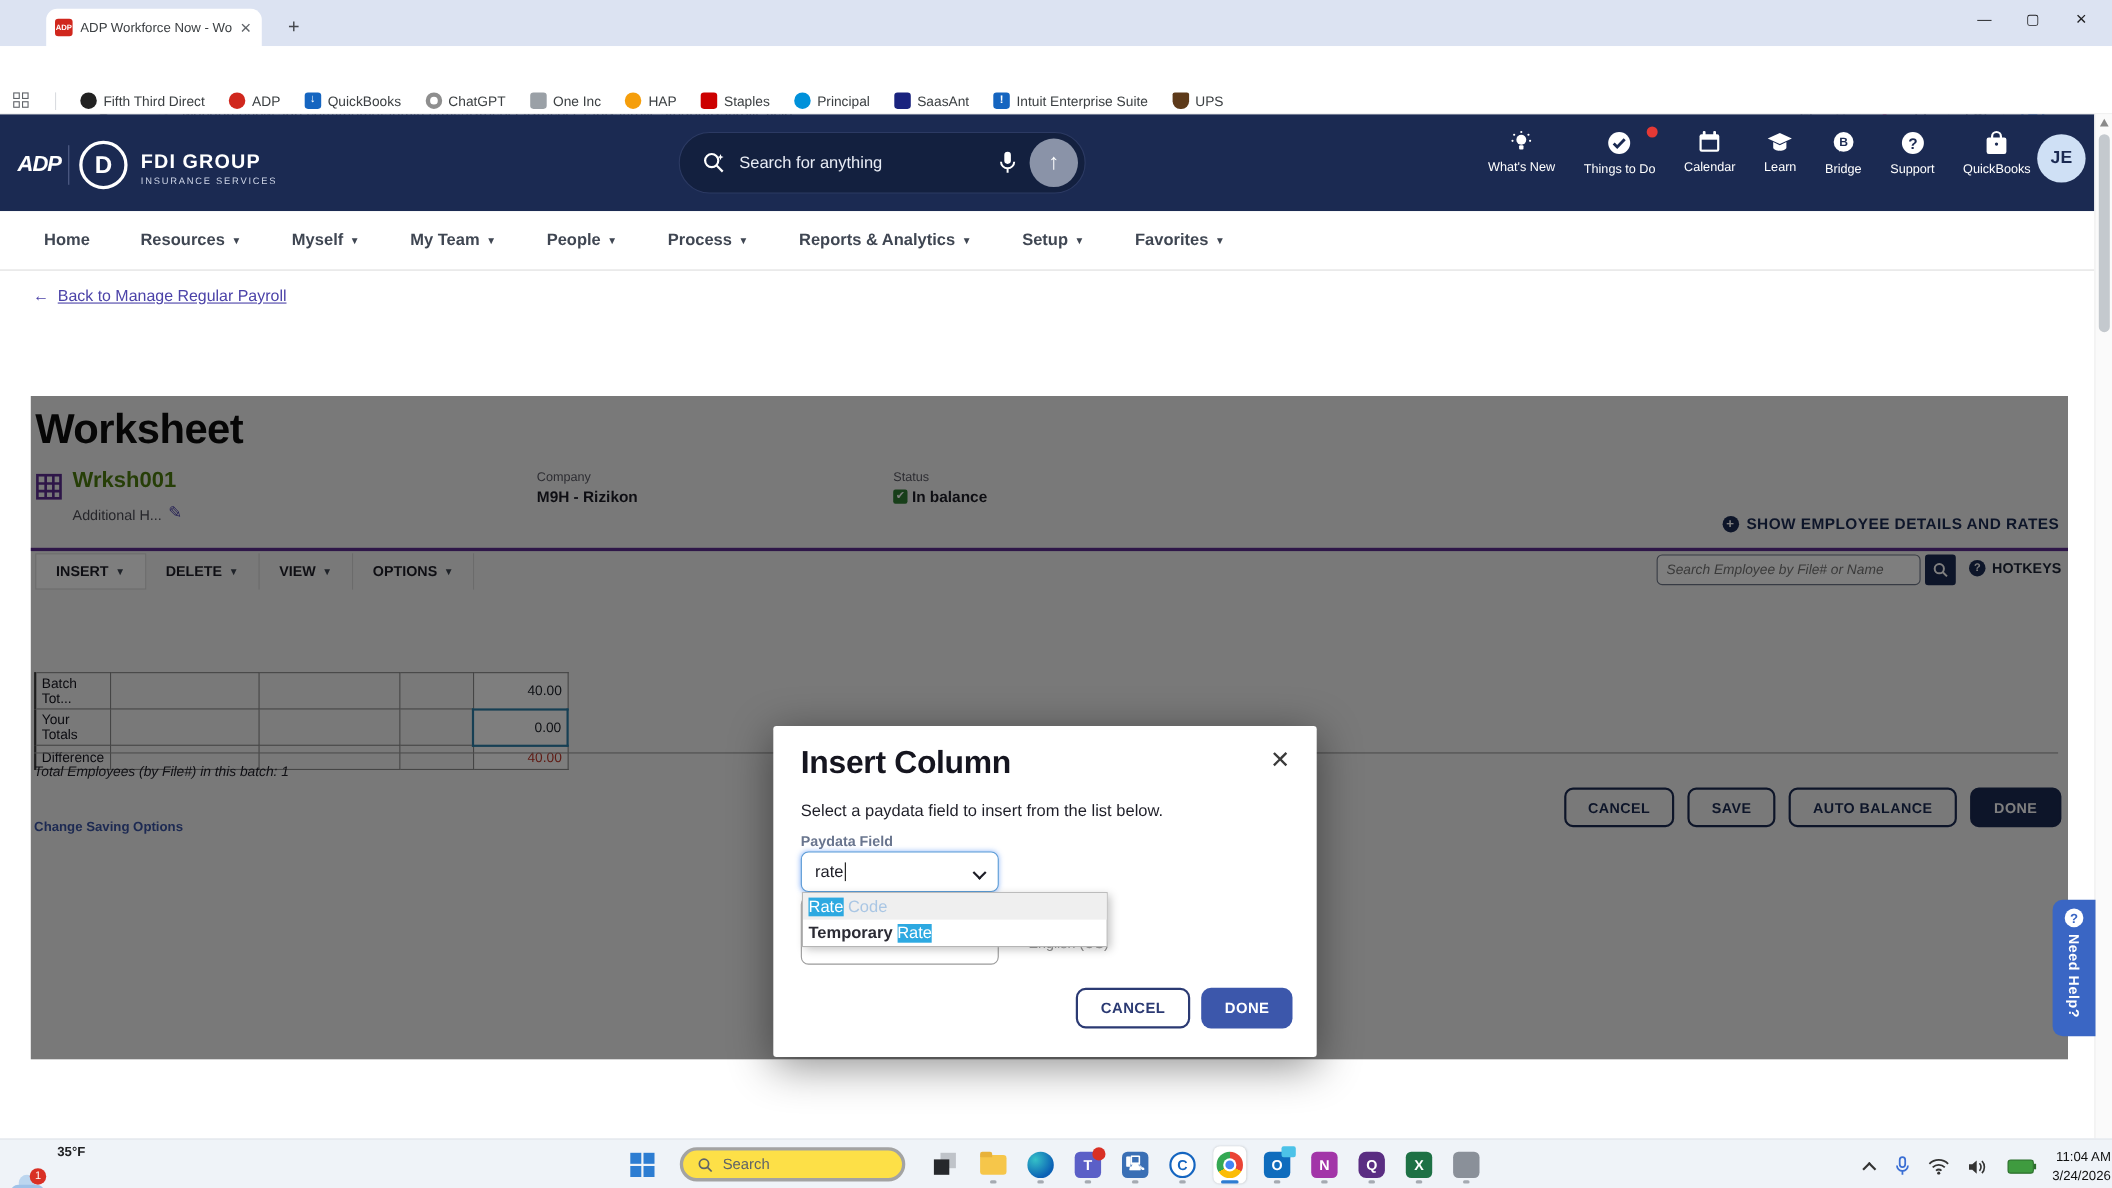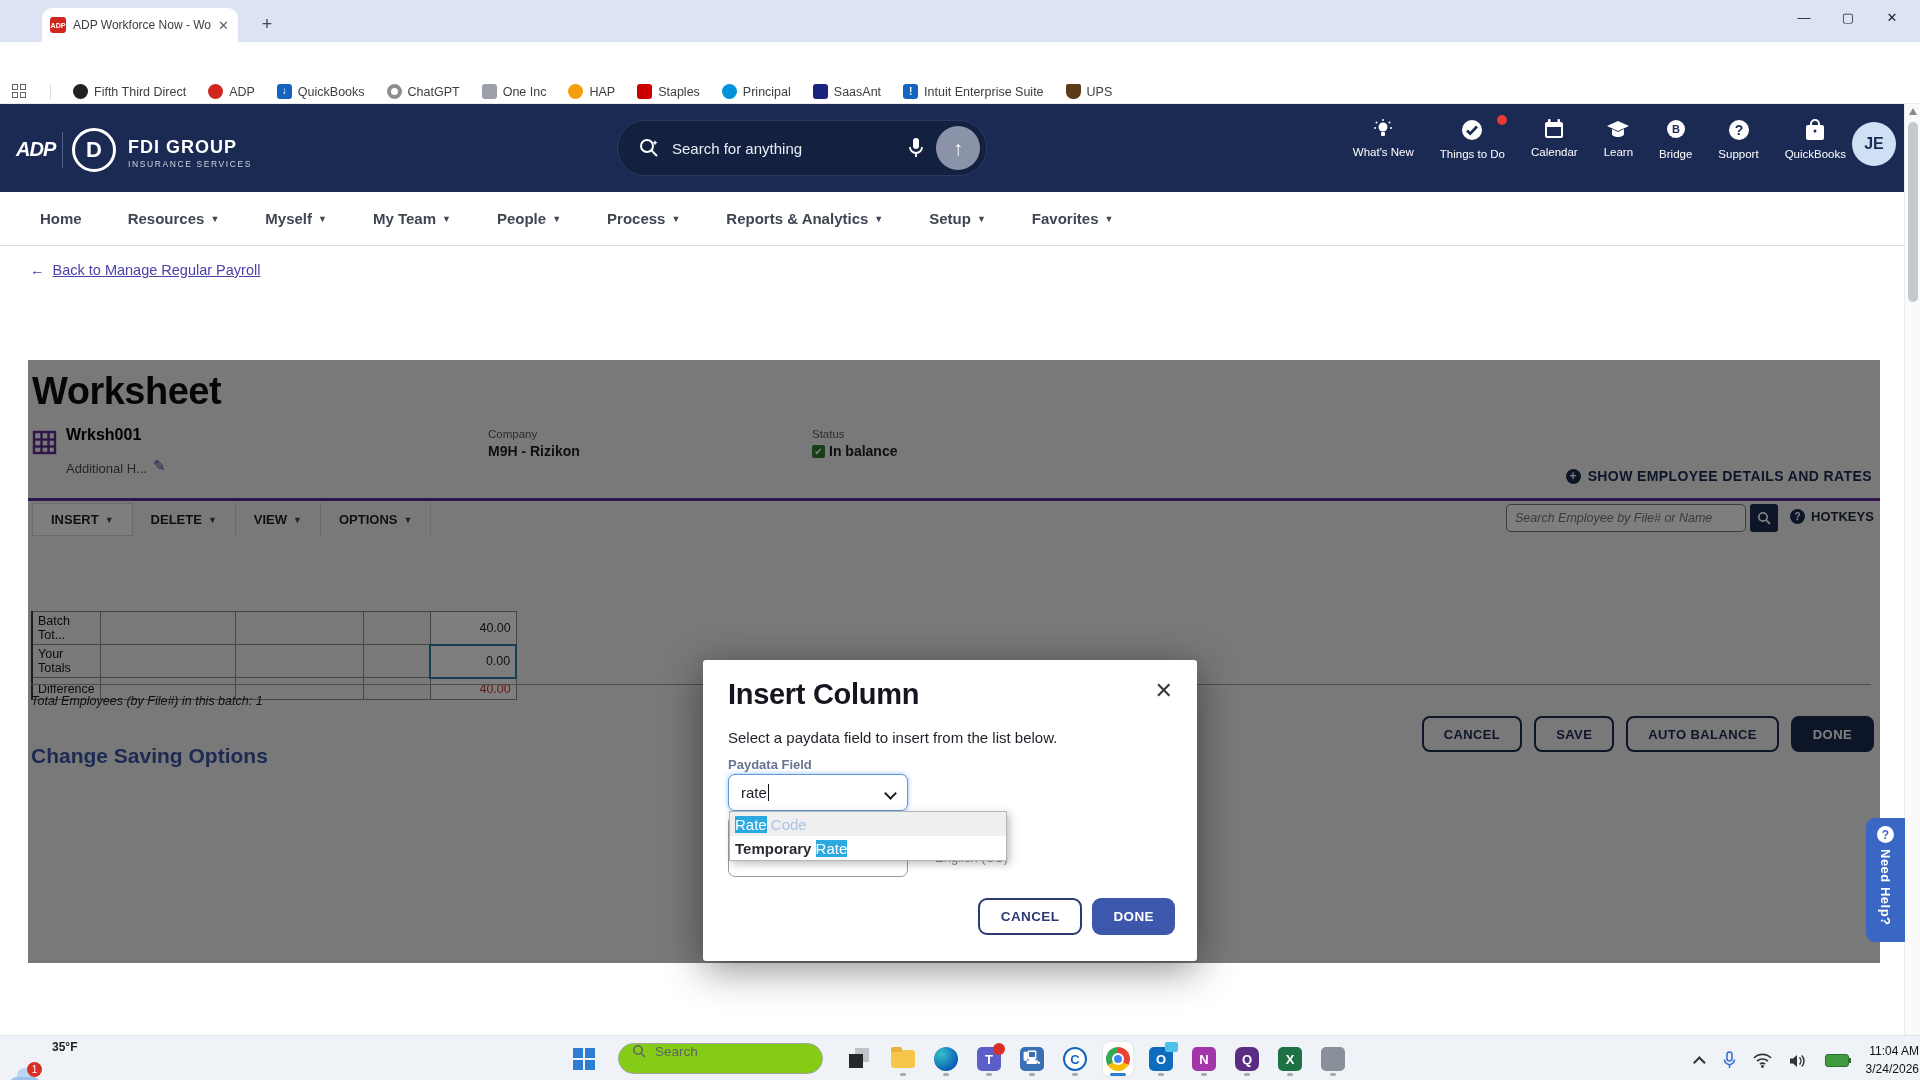--- a/index.html
+++ b/index.html
@@ -54,21 +54,21 @@
   .caret { font-size:9px; color:#3f4652; }
 
   .backlink { position:absolute; left:30px; top:262px; font-size:14.5px; color:#4b42a8; display:flex; gap:8px; align-items:center; }
   .backlink u { text-decoration:underline; }
 
   
   .panel { position:absolute; left:28px; top:360px; width:1852px; height:603px; background:#f3f3f3; }
   .panel .dim { position:absolute; inset:0; background:rgba(0,0,0,0.5); z-index:10; }
   .ws-title { position:absolute; left:4px; top:10px; font-size:38px; font-weight:800; color:#0d0d0d; letter-spacing:-0.5px; }
   .grid-ic { position:absolute; left:4px; top:70px; width:25px; height:25px; }
-  .batch-id { position:absolute; left:38px; top:66px; font-size:16px; font-weight:bold; color:#000000; }
+  .batch-id { position:absolute; left:38px; top:66px; font-size:20px; font-weight:bold; color:#4d7c0f; }
   .batch-sub { position:absolute; left:38px; top:101px; font-size:13px; color:#4c4c55; }
   .pencil { position:absolute; left:125px; top:97px; font-size:15px; color:#4b42a8; }
   .flabel { font-size:11.5px; color:#5a5a64; }
   .fvalue { font-size:14px; color:#1d1d26; font-weight:600; margin-top:3px; }
   .company-blk { position:absolute; left:460px; top:68px; }
   .status-blk { position:absolute; left:784px; top:68px; }
   .status-line { display:flex; align-items:center; gap:4px; margin-top:3px; }
   .gcheck { width:13px; height:13px; background:#2e7d32; color:#fff; font-size:10px; display:flex; align-items:center; justify-content:center; border-radius:2px; }
   .show-link { position:absolute; right:8px; top:108px; font-size:14px; font-weight:bold; color:#1b2a52; letter-spacing:0.4px; display:flex; align-items:center; gap:7px; }
   .plus-circ { width:15px; height:15px; border-radius:50%; background:#1b2a52; color:#fff; font-size:12px; line-height:14px; text-align:center; }
@@ -90,21 +90,21 @@
   td.sel { color:#20242c; text-align:right; border:2px solid #20242c; background:#cfdcee; }
 
   table.tot { position:absolute; left:3px; top:251px; border-collapse:collapse; }
   table.tot td { border:1px solid #8a8a8a; font-size:12.5px; padding:2px 5px; height:22px; background:#f3f3f3; }
   table.tot td.lbl { color:#15151f; border-left:2px solid #3a3a3a; width:62px; }
   table.tot td.v { text-align:right; background:#fdfdfd; color:#20242c; }
   table.tot td.focus { border:2px solid #2d7fa8;padding-left:26px; }
   table.tot td.neg { color:#c0392b; }
   .tot-rule { position:absolute; left:3px; top:324px; width:1840px; border-top:1px solid #9a9a9a; }
   .footnote { position:absolute; left:3px; top:334px; font-size:12.5px; font-style:italic; color:#1d1d26; }
-  .chg-save { position:absolute; left:3px; top:384px; font-size:21px; font-weight:600; color:#3b55a5; }
+  .chg-save { position:absolute; left:3px; top:384px; font-size:12px; font-weight:600; color:#3b55a5; }
   .pactions { position:absolute; right:6px; top:356px; display:flex; gap:12px; }
   .pbtn { height:36px; border:2px solid #1b2a52; border-radius:8px; background:transparent; color:#1b2a52; font-weight:bold; font-size:13px; letter-spacing:0.4px; padding:0 20px; display:flex; align-items:center; font-family:"Liberation Sans",sans-serif; }
   .pbtn.fill { background:#1b2a52; color:#fff; border-color:#1b2a52; }
 
   
   .modal { position:absolute; left:703px; top:660px; width:494px; height:301px; background:#fff; border-radius:3px; box-shadow:0 8px 40px rgba(0,0,0,0.45); z-index:50; }
   .m-title { position:absolute; left:25px; top:18px; font-size:29px; font-weight:bold; color:#15151f; letter-spacing:-0.3px; }
   .m-close { position:absolute; right:24px; top:18px; font-size:22px; color:#3a3a3a; font-weight:300; }
   .m-instr { position:absolute; left:25px; top:69px; font-size:15px; color:#1f1f28; }
   .m-label { position:absolute; left:25px; top:97px; font-size:13px; font-weight:bold; color:#69758e; }
@@ -136,21 +136,21 @@
   .taskbar { position:absolute; left:0; top:1035px; width:1920px; height:45px; background:#eff3f8; border-top:1px solid #dfe4ea; }
   .weather { position:absolute; left:10px; top:4px; display:flex; align-items:center; gap:8px; }
   .cloud { position:relative; width:34px; height:24px; }
   .cloud-body { position:absolute; left:0; bottom:0; width:30px; height:13px; background:#9fc2e8; border-radius:8px; }
   .cloud-top { position:absolute; left:7px; bottom:7px; width:15px; height:15px; background:#bcd6ef; border-radius:50%; }
   .wbadge { position:absolute; right:2px; top:-4px; width:15px; height:15px; border-radius:50%; background:#d93025; color:#fff; font-size:10px; display:flex; align-items:center; justify-content:center; }
   .wtemp { font-size:12px; font-weight:bold; color:#202124; }
   .wcond { font-size:12px; color:#3c4043;margin-top:48px; }
   .startbtn { position:absolute; left:573px; top:12px; width:22px; height:22px; display:grid; grid-template-columns:10px 10px; grid-template-rows:10px 10px; gap:2px; }
   .startbtn i { background:#2d7dd2; }
-  .tsearch { position:absolute; left:618px; top:7px; width:205px; height:31px; background:#84cc16; border:1px solid #a3a3a3; border-radius:16px; display:flex; gap:9px; padding:0 13px; }
+  .tsearch { position:absolute; left:618px; top:7px; width:205px; height:31px; background:#fde047; border:3px solid #a3a3a3; border-radius:16px; display:flex; align-items:center; gap:9px; padding:0 13px; }
   .tsearch span { font-size:13.5px; color:#5f6368; }
   .ticons { position:absolute; left:845px; top:3px; display:flex; gap:13px; align-items:center; height:40px; }
   .ti { width:30px; height:34px; display:flex; flex-direction:column; align-items:center; justify-content:center; position:relative; }
   .ti .dash { position:absolute; bottom:0; width:6px; height:3px; border-radius:2px; background:#a5aab1; }
   .ti.active { background:#fff; border-radius:6px; box-shadow:0 0 2px rgba(0,0,0,0.15); }
   .ti.active .dash { width:16px; background:#2d7dd2; }
   .ic24 { width:24px; height:24px; border-radius:5px; display:flex; align-items:center; justify-content:center; font-weight:bold; color:#fff; font-size:13px; }
   .taskview { position:relative; width:22px; height:22px; }
   .taskview i { position:absolute; width:14px; height:14px; }
   .folder { width:24px; height:18px; background:#f6c64a; border-radius:3px; position:relative; }

